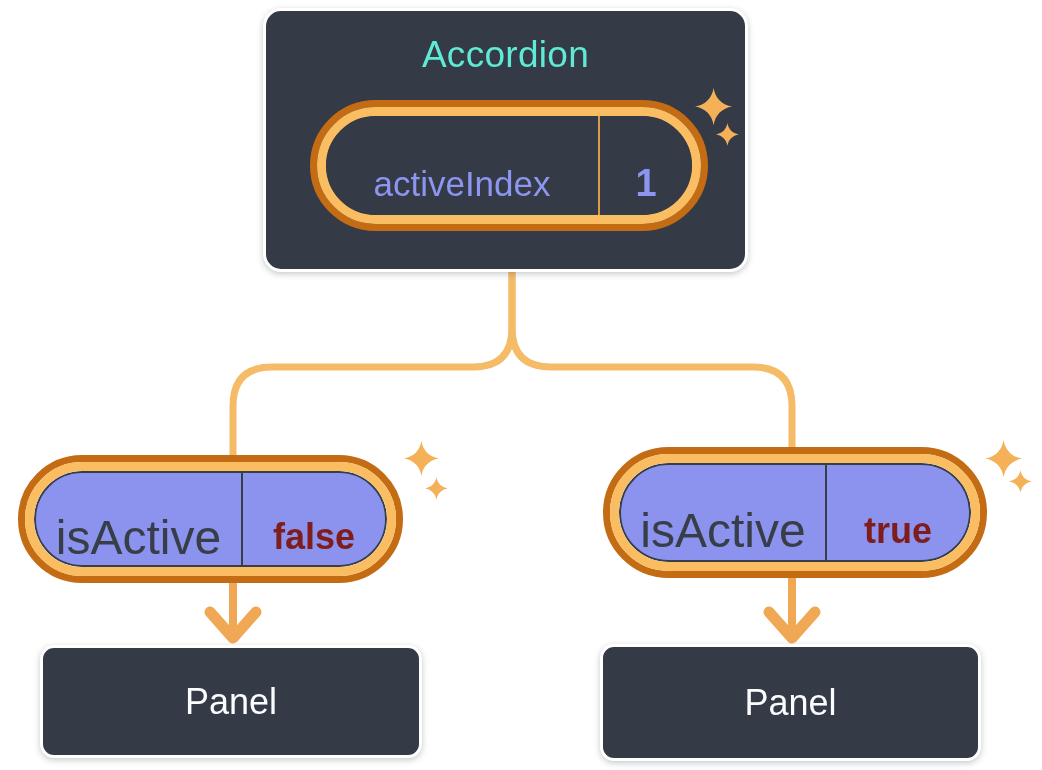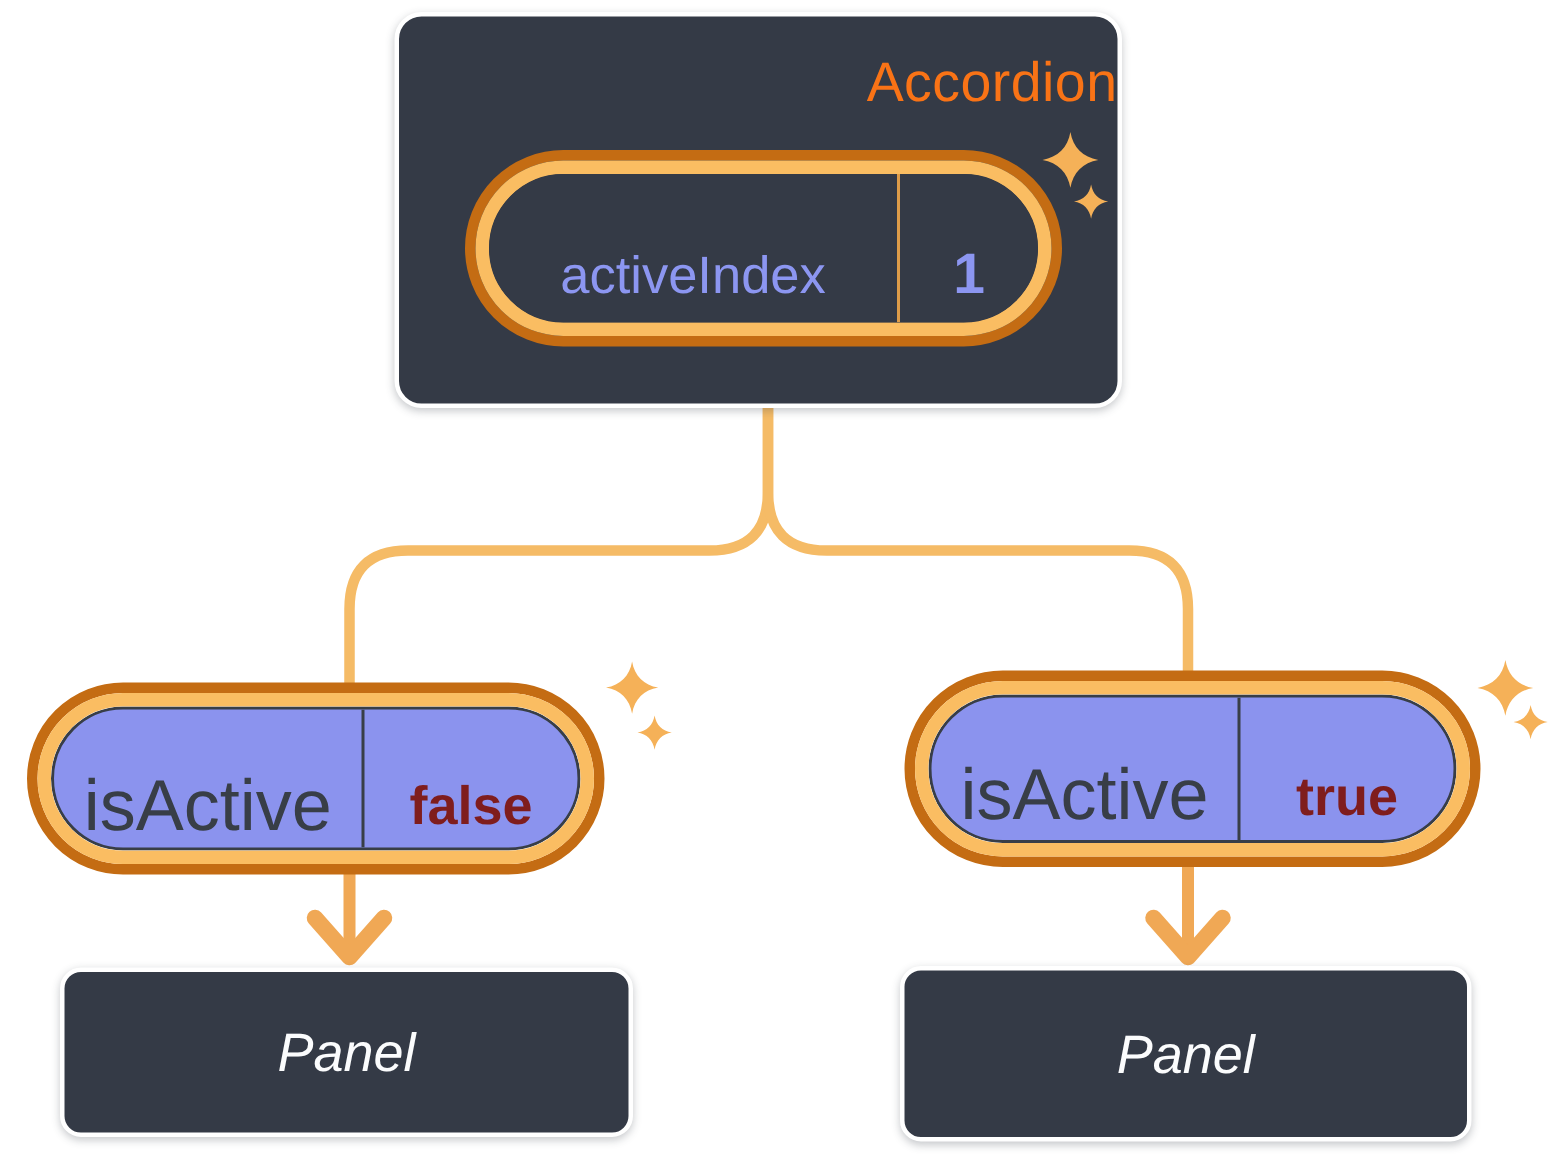--- a/index.html
+++ b/index.html
@@ -11,22 +11,22 @@
   svg.layer { position:absolute; left:0; top:0; pointer-events:none; }
 
   
   .component-box {
     position:absolute; box-sizing:border-box;
     background:#343A46; border:3px solid #ffffff; border-radius:18px;
     box-shadow:0 2px 6px rgba(52,58,70,.28);
   }
   .accordion-box { left:263px; top:8px; width:485px; height:264px; }
   .component-title {
-    margin-top:23px; text-align:right;
-    font-size:37px; font-weight:500; letter-spacing:.3px; color:#f97316;
+    margin-top:23px; text-align:center;
+    font-size:37px; font-weight:500; letter-spacing:.3px; color:#5eead4;
   }
 
   
   .pill { position:absolute; box-sizing:border-box; border-radius:999px; border:7px solid #C46C13; }
   .pill-light { box-sizing:border-box; width:100%; height:100%; border-radius:999px; border:9px solid #FABD62; overflow:hidden; }
   .pill-core { box-sizing:border-box; width:100%; height:100%; border-radius:999px; display:flex; align-items:stretch; overflow:hidden; }
   .cell { display:flex; align-items:center; justify-content:center;margin-top:36px; }
   .cell-label { flex:1; }
   .v-divider { width:2px; }
 
@@ -44,21 +44,20 @@
   .prop-pill-right { left:603px; top:447px; width:384px; height:131px; }
   .prop-label { color:#383E47; font-size:48px; }
   .prop-value { color:#7f1d1d; font-size:36px; font-weight:700; }
 
   
   .panel-box {
     position:absolute; box-sizing:border-box;
     background:#343A46; border:3px solid #ffffff; border-radius:14px;
     display:flex; align-items:center; justify-content:center;
     box-shadow:0 2px 6px rgba(52,58,70,.28);
-    font-style:italic;
   }
   .panel-left  { left:40px;  top:645px; width:382px; height:113px; }
   .panel-right { left:600px; top:644px; width:381px; height:117px; }
   .panel-label { color:#FBFCFD; font-size:36px; font-weight:400; }
 </style>
 </head>
 <body>
 
 <div class="canvas">
 

